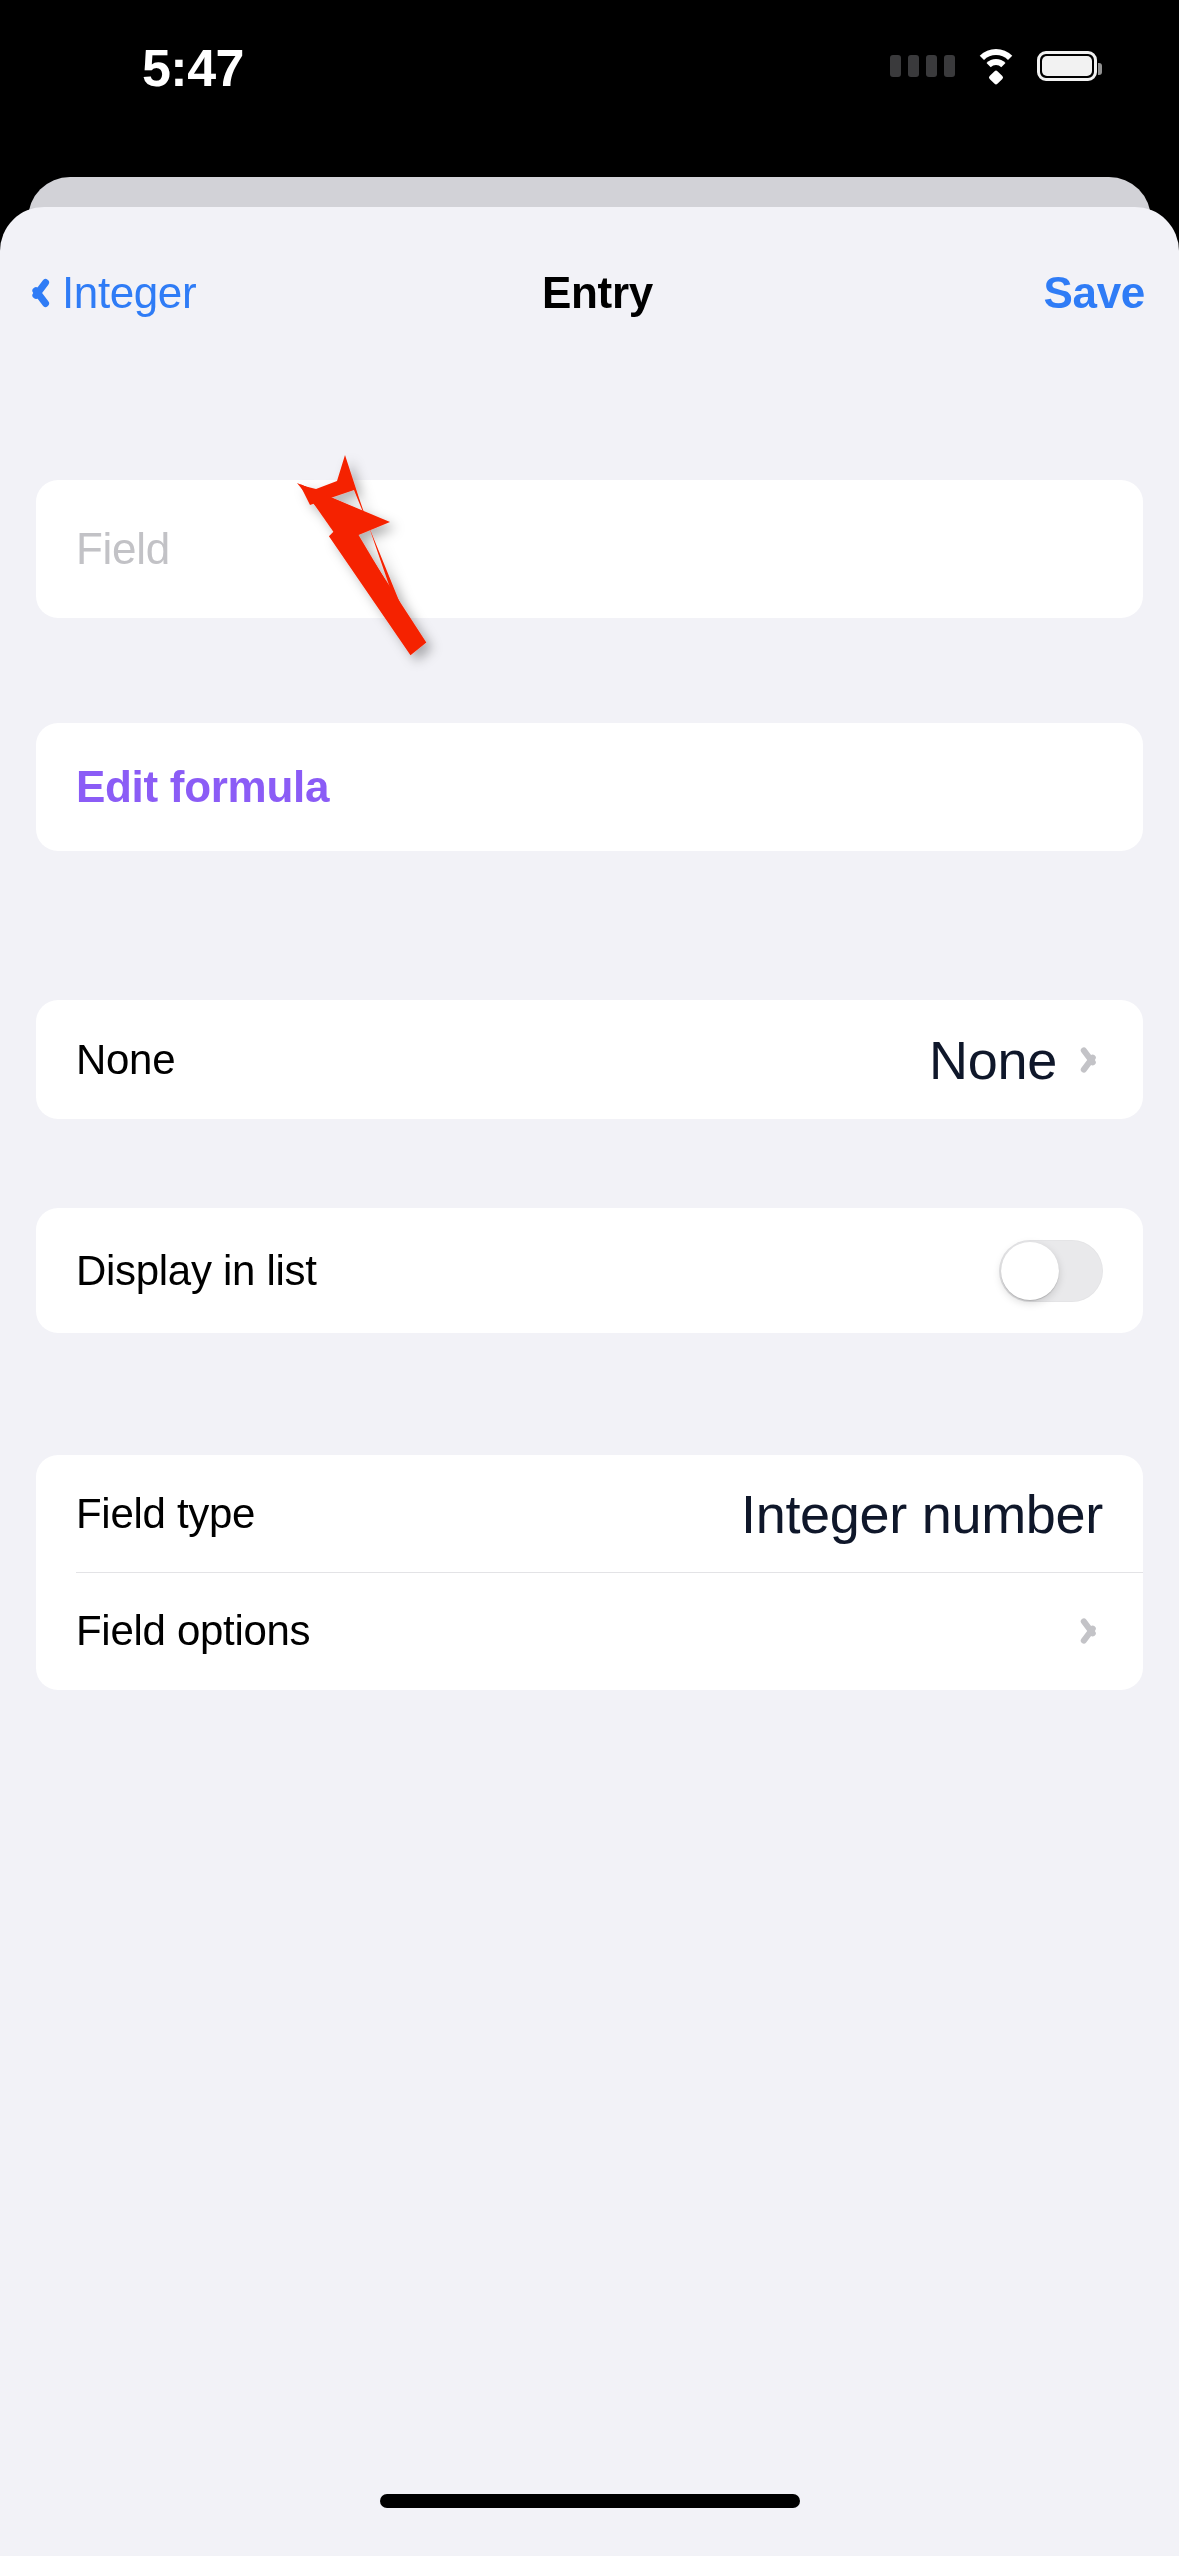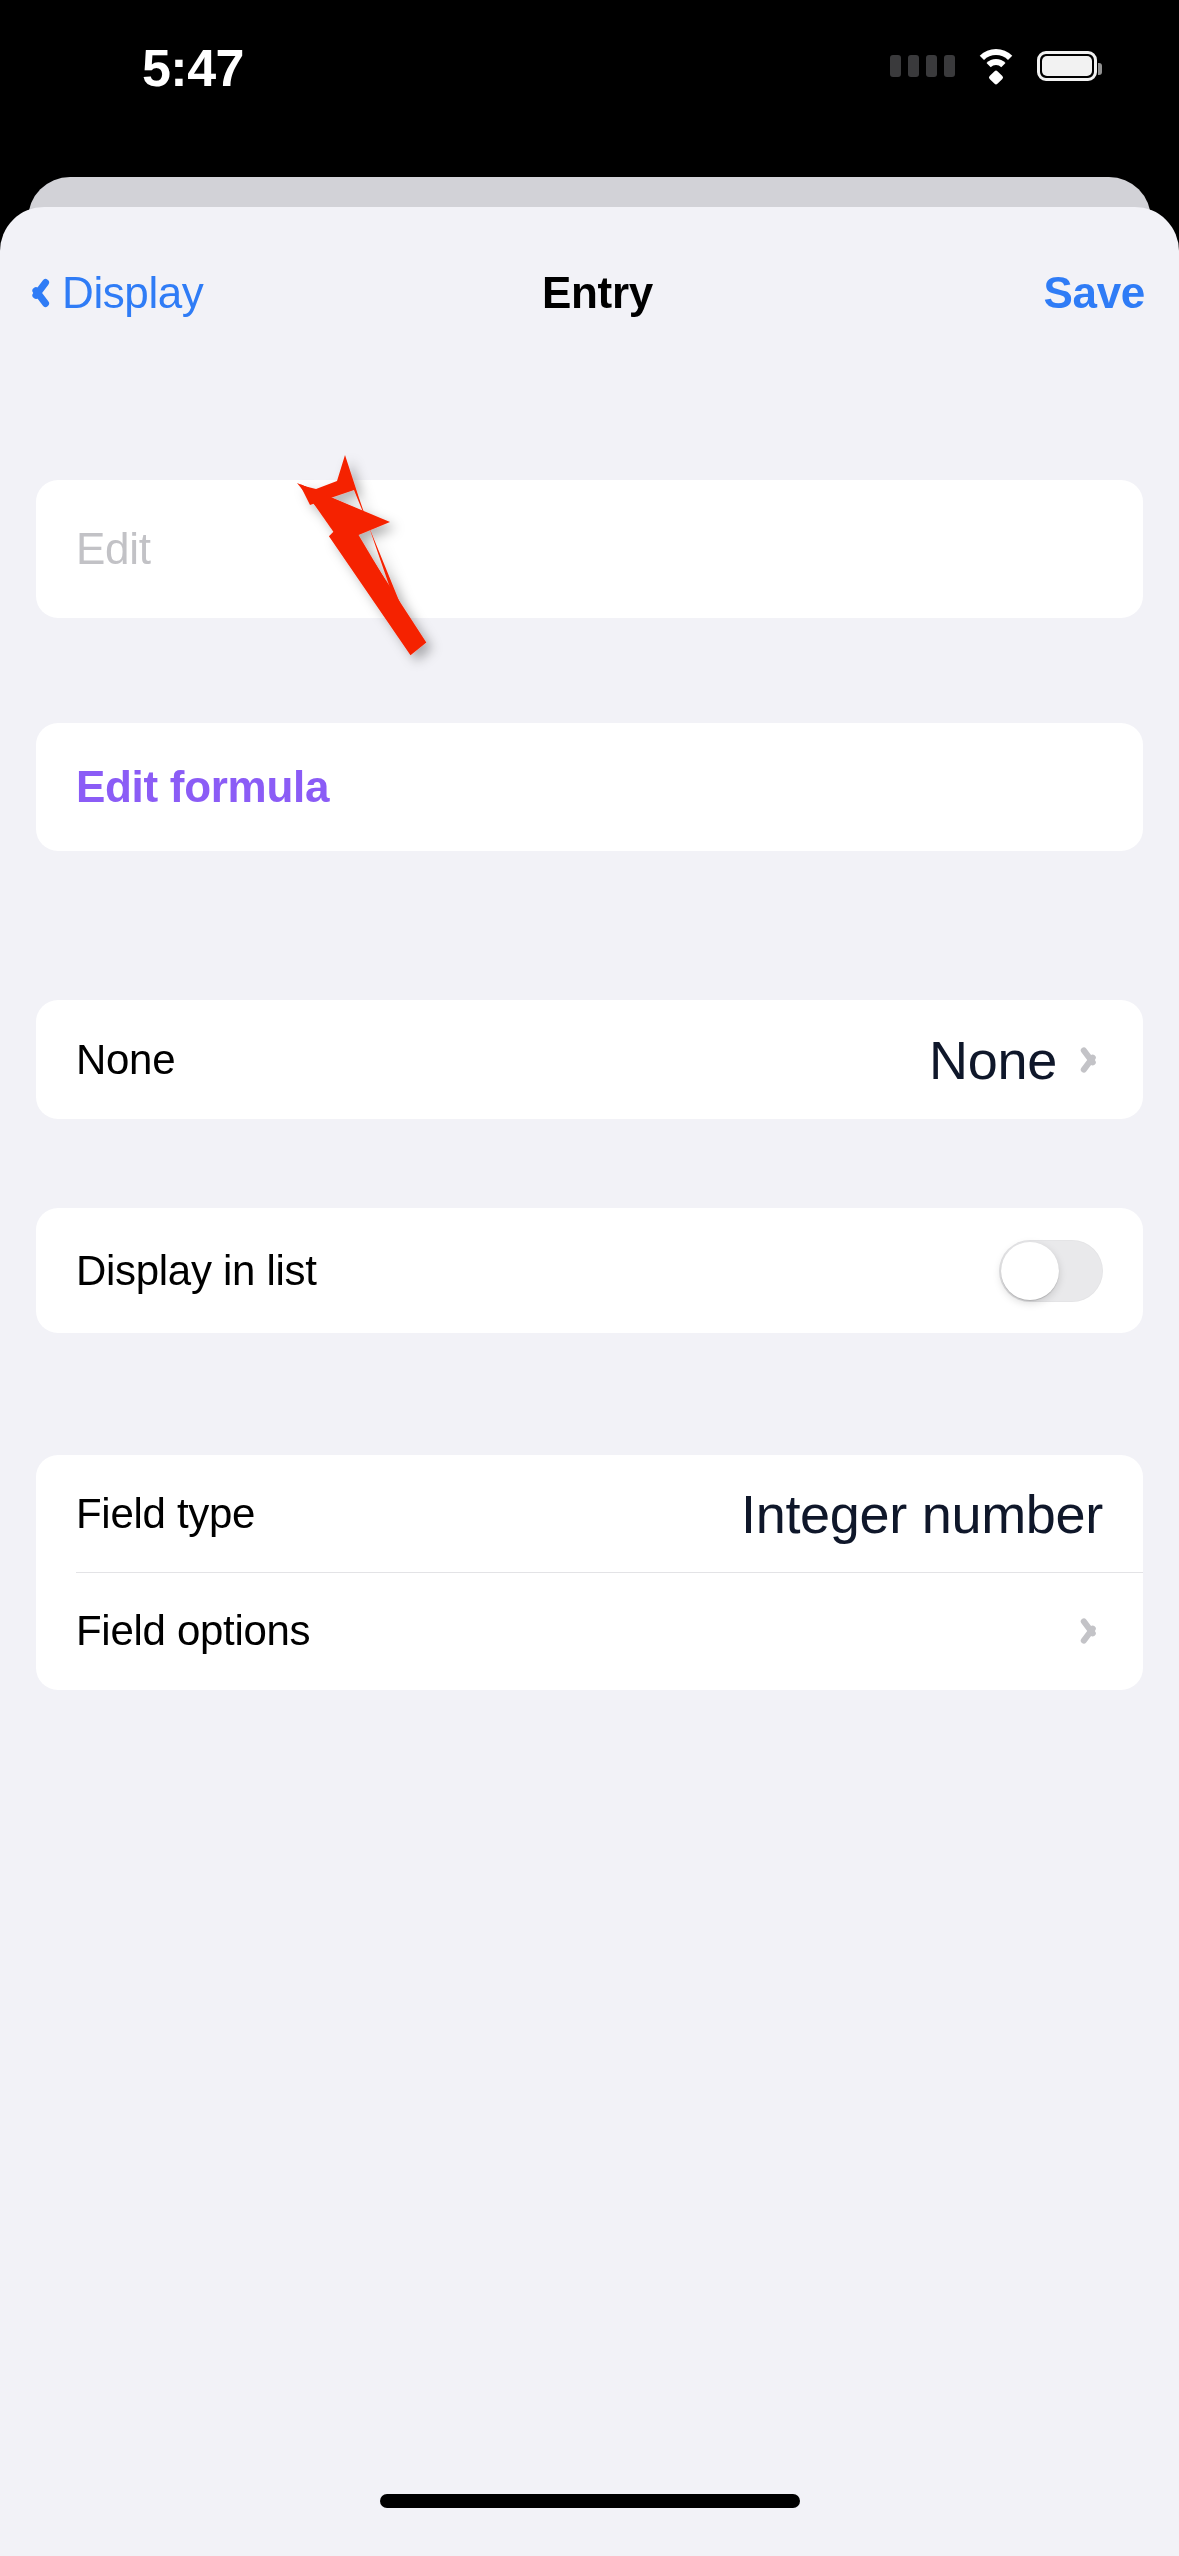--- a/index.html
+++ b/index.html
@@ -222,29 +222,29 @@
     </div>
   </div>
 
   <div class="back-card"></div>
 
   <div class="sheet">
 
     <div class="nav">
       <div class="nav-back">
         <span class="chev-back"></span>
-        <span class="nav-back-label">Display</span>
+        <span class="nav-back-label">Integer</span>
       </div>
       <div class="nav-title">Entry</div>
       <div class="nav-save">Save</div>
     </div>
 
     <div class="card" id="card-name">
       <div class="row">
-        <span class="placeholder">Edit</span>
+        <span class="placeholder">Field</span>
       </div>
     </div>
 
     <div class="card" id="card-formula">
       <div class="row">
         <span class="link-label">Edit formula</span>
       </div>
     </div>
 
     <div class="card" id="card-view">

